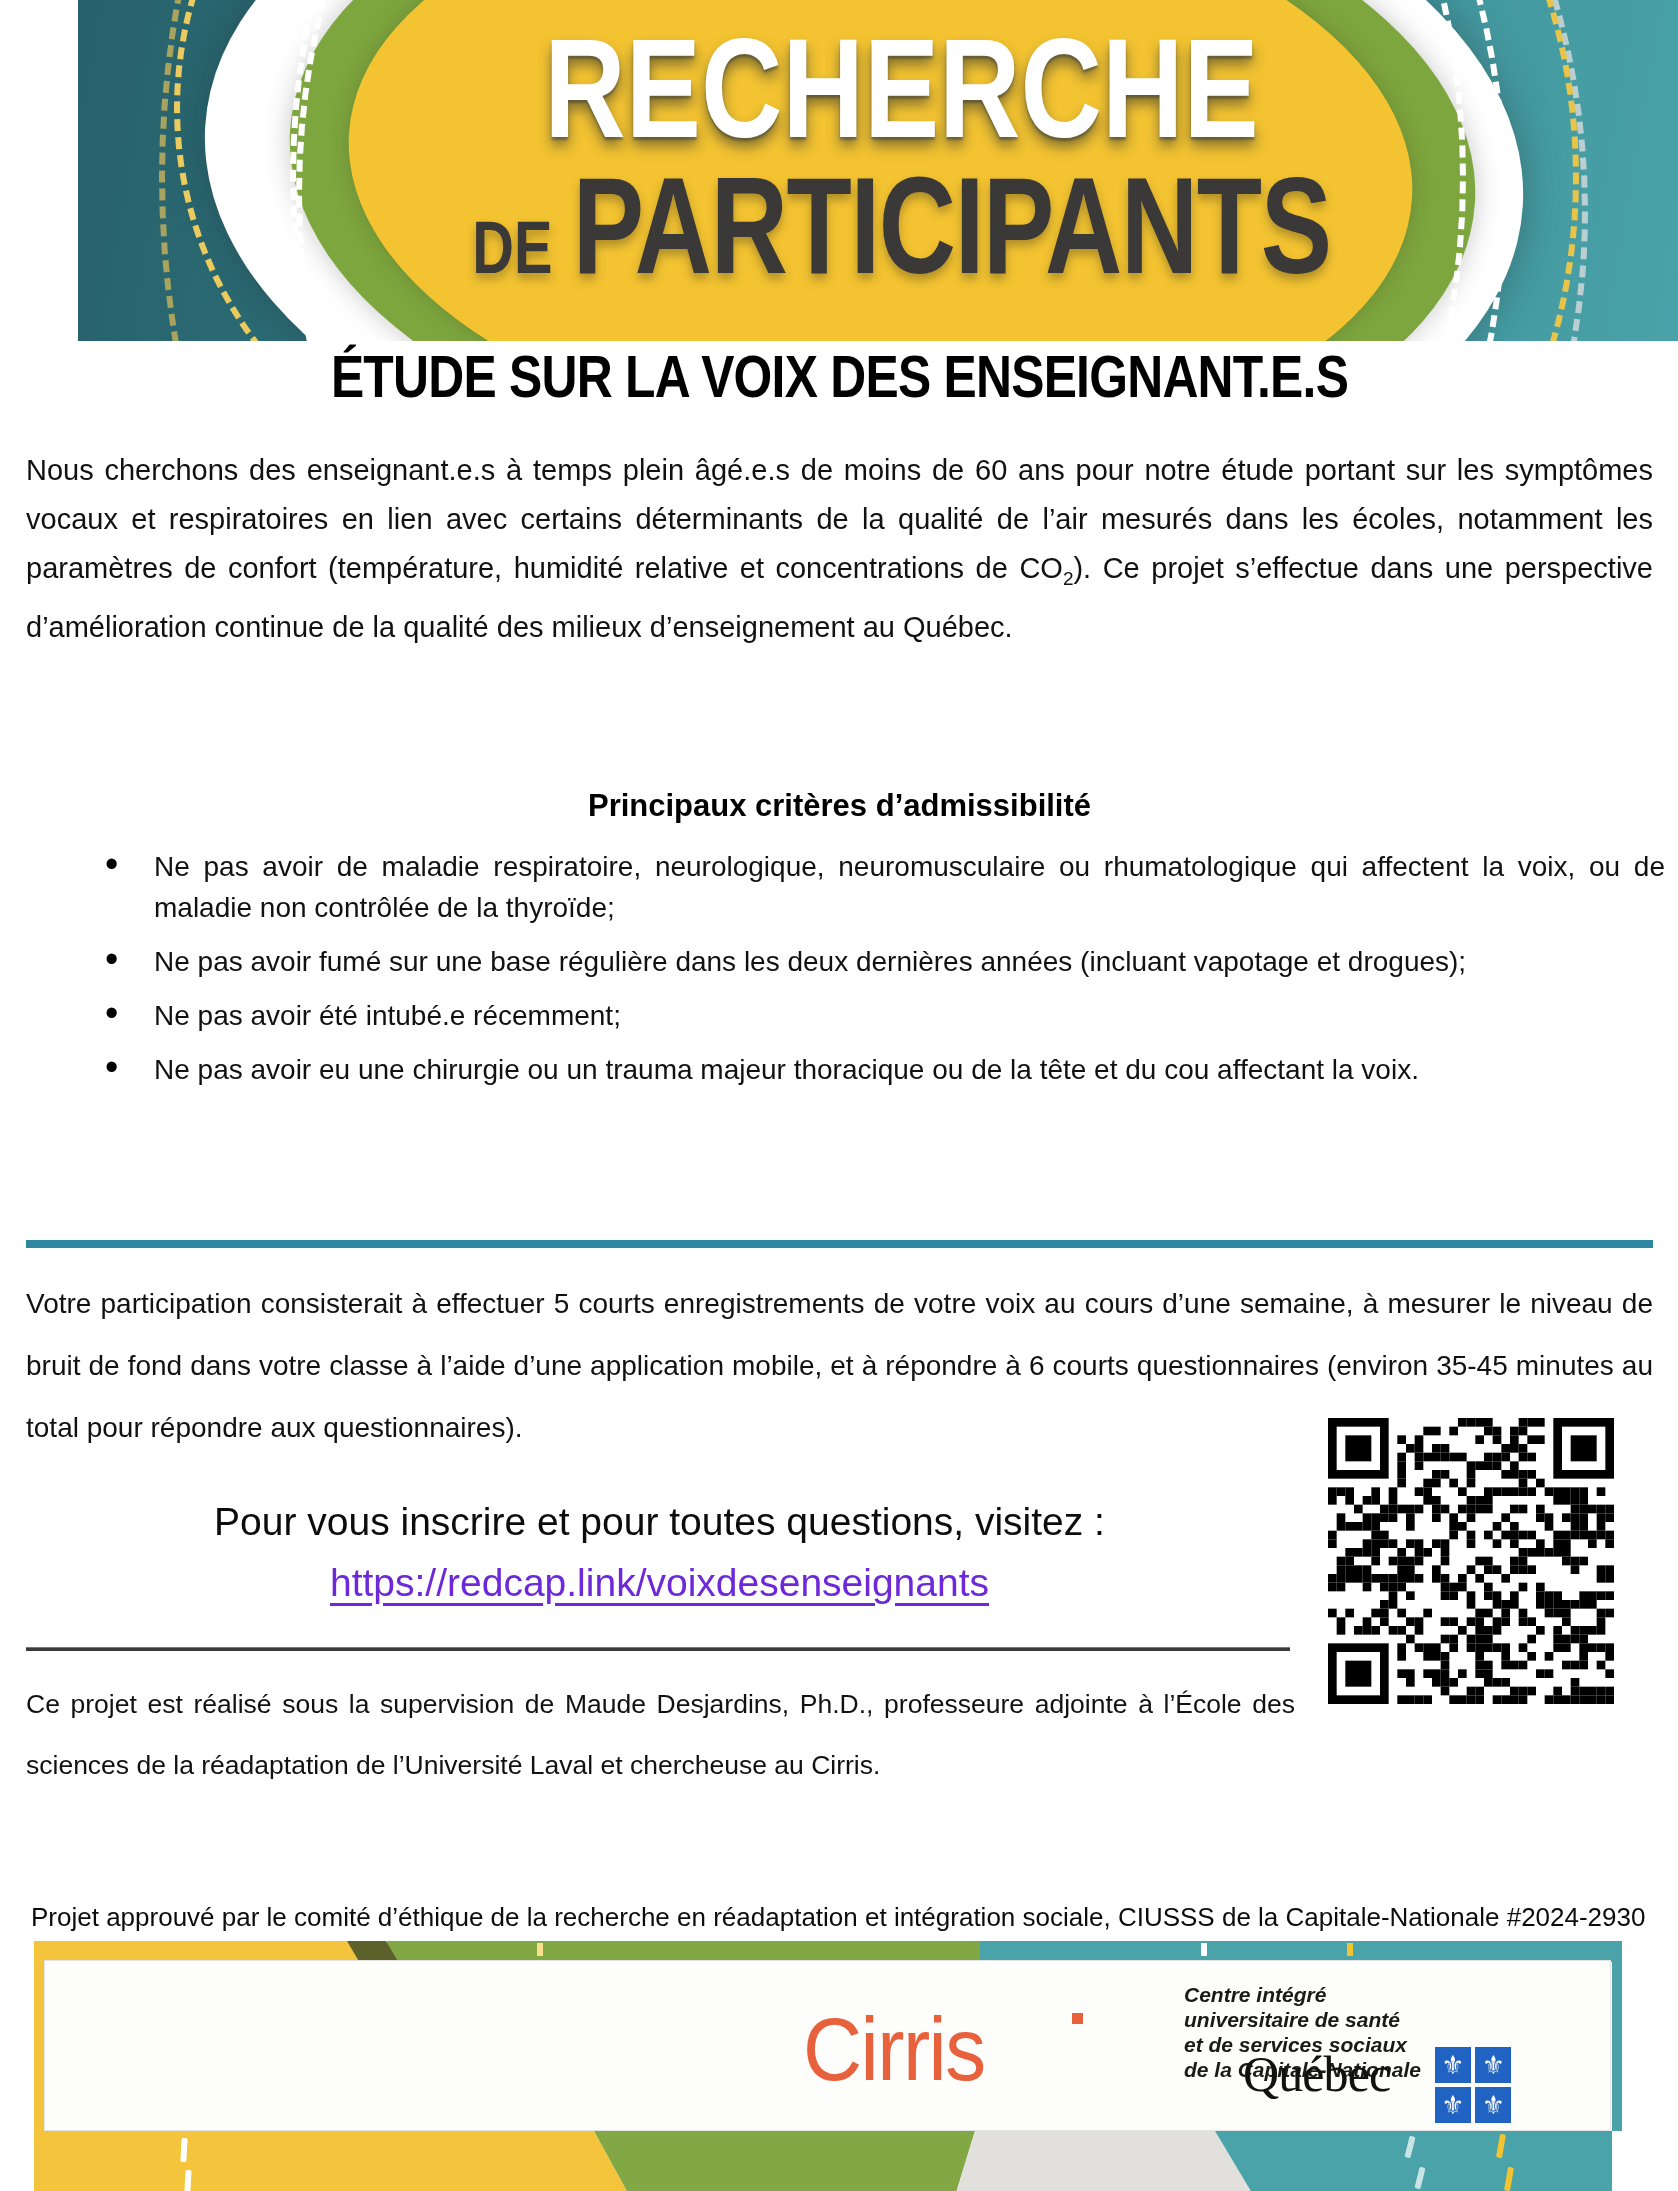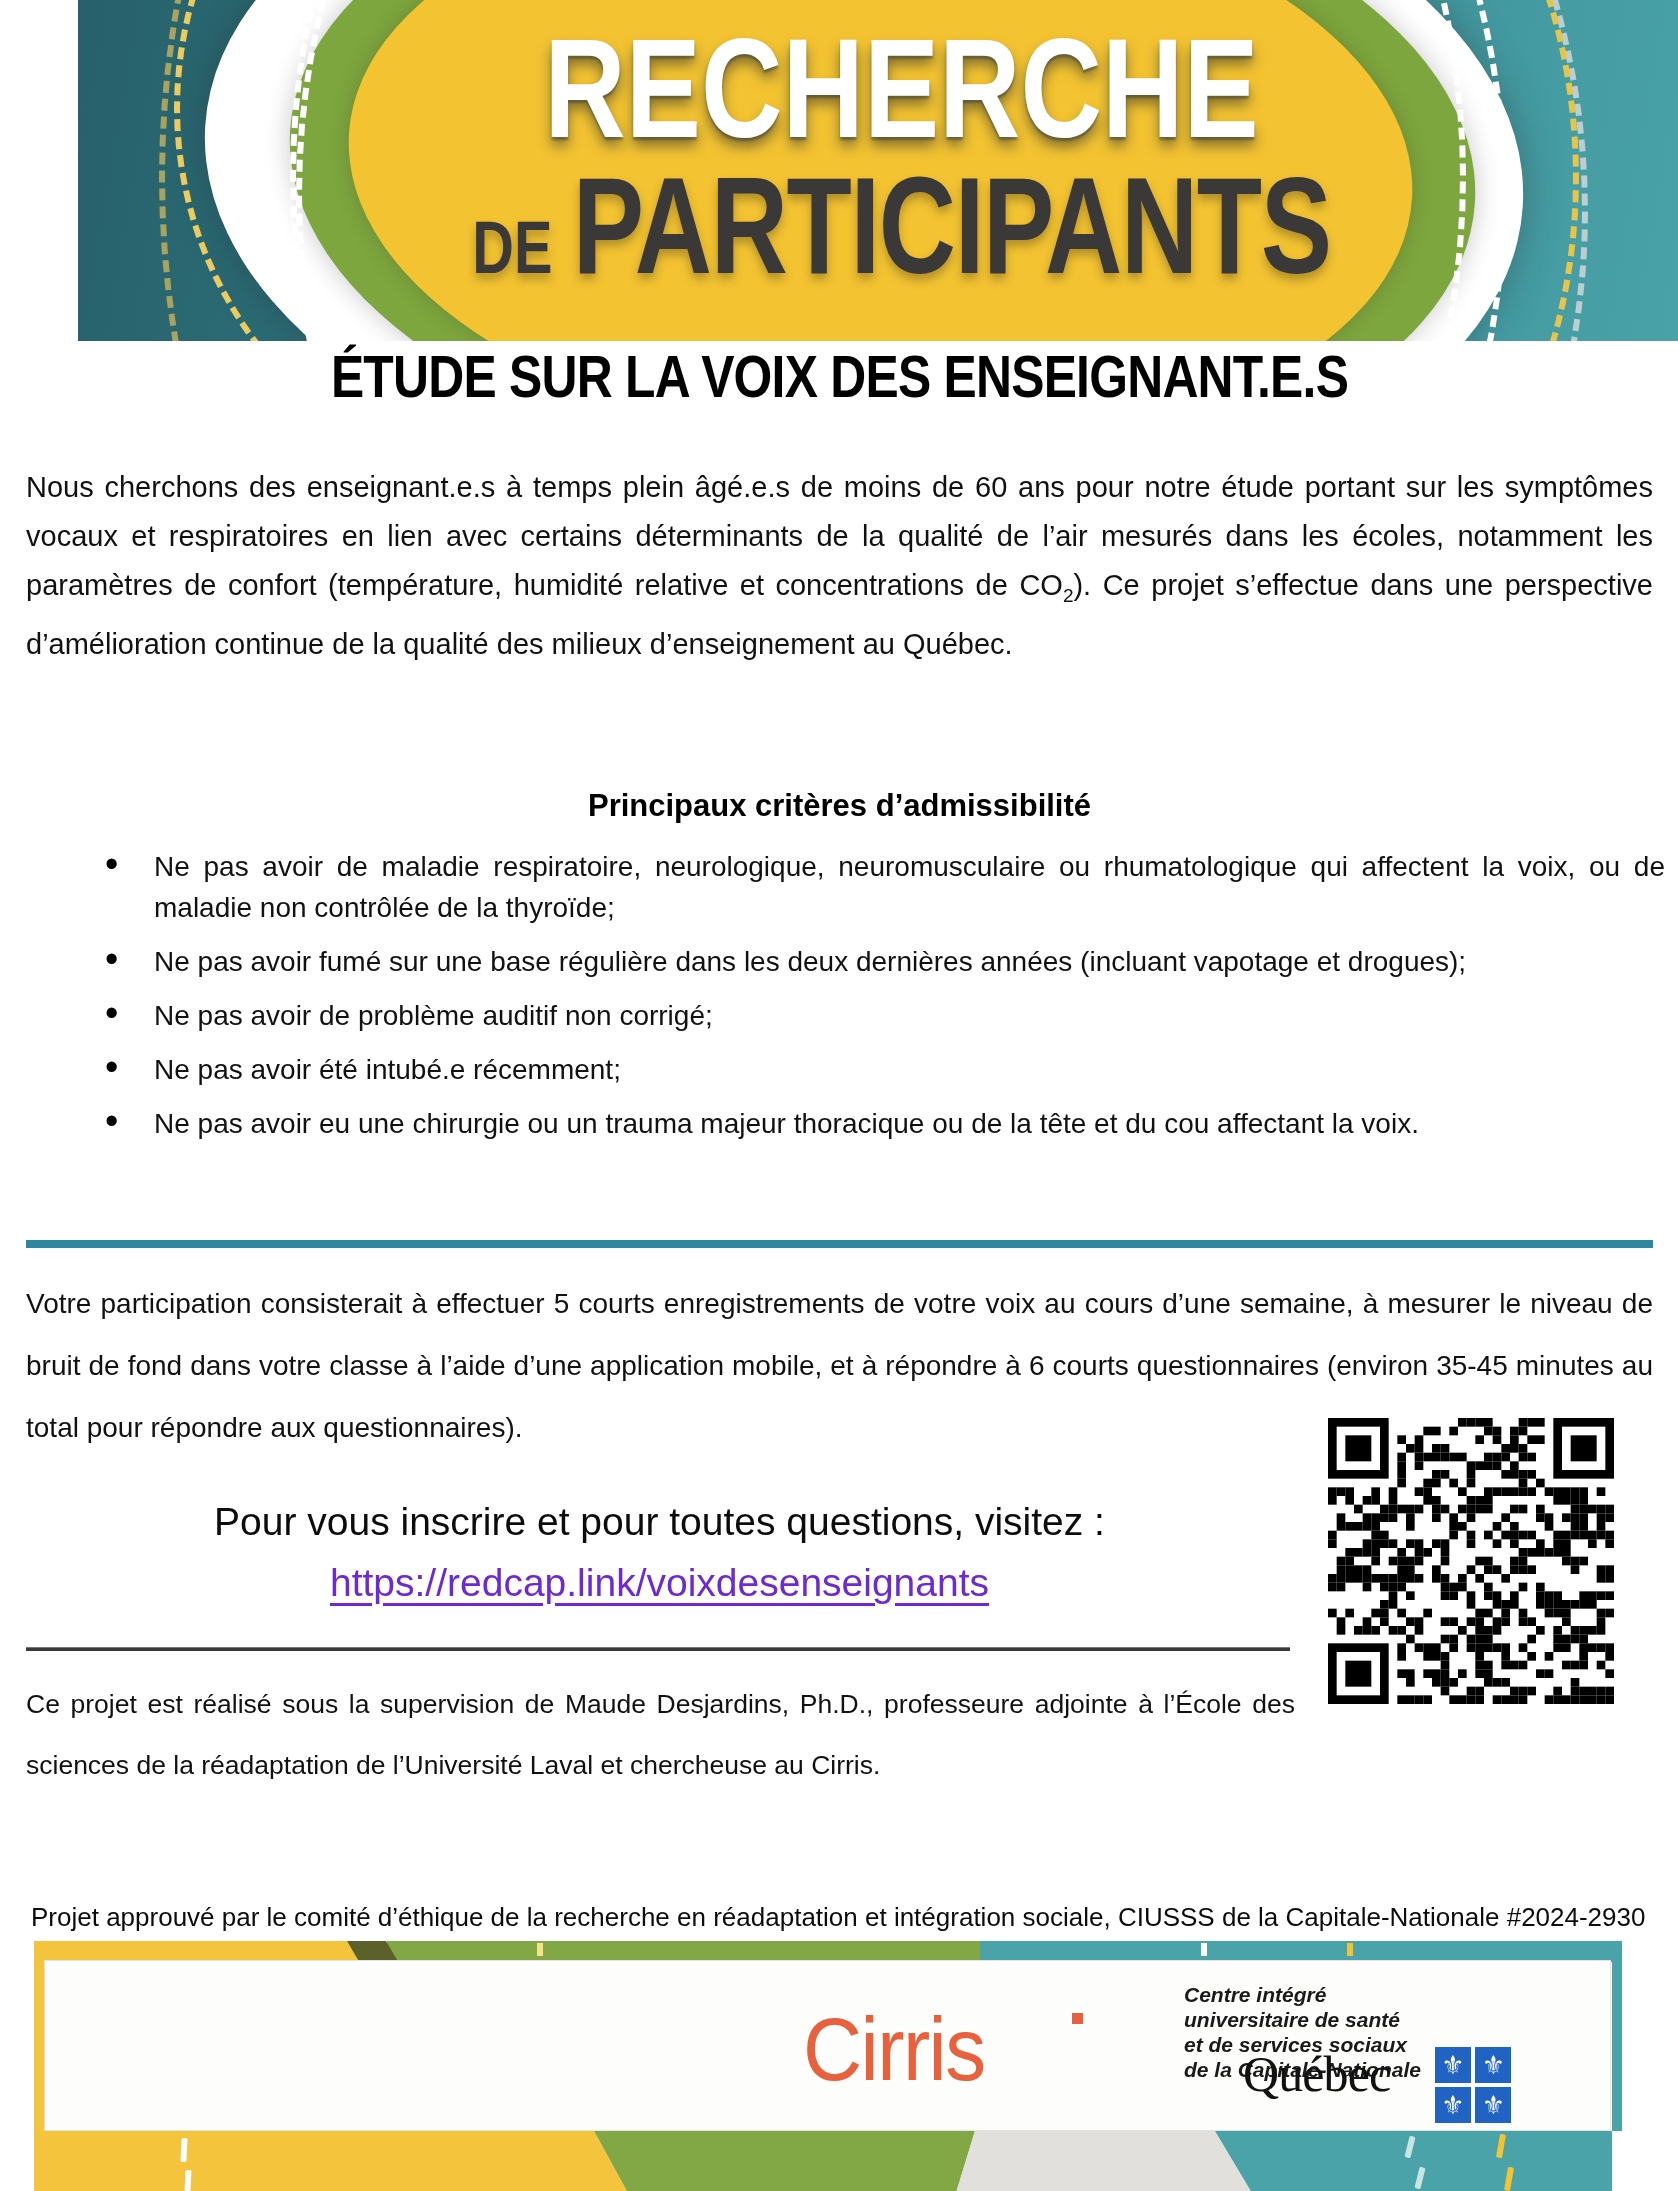--- a/index.html
+++ b/index.html
@@ -32,21 +32,21 @@
              text-shadow:0 6px 10.3px rgba(95,80,30,.45);}
   .banner-l2 .de{font-weight:bold;font-size:74px;margin-right:26px;}
   .banner-l2 .parts{font-weight:bold;font-size:137px;letter-spacing:-1.7px;}
 
   
   .doc-title{position:absolute;left:0;top:342px;width:100%;text-align:center;
              font-weight:bold;font-size:60px;letter-spacing:-0.9px;color:#000;
              transform:scaleX(.83);}
 
   
-  .intro{position:absolute;left:26px;top:463px;width:1627px;font-size:29px;
+  .intro{position:absolute;left:26px;top:446px;width:1627px;font-size:29px;
          line-height:49px;text-align:justify;color:#111;}
   .intro sub{font-size:19px;}
 
   
   .crit-head{position:absolute;left:0;top:788px;width:100%;text-align:center;
              font-weight:bold;font-size:31px;color:#000;}
   ul.criteria{position:absolute;left:26px;top:834px;width:1627px;margin:12px;padding:0;
               list-style:none;}
   ul.criteria li{position:relative;padding-left:116px;margin-bottom:13px;
                  font-size:28px;line-height:41px;text-align:justify;color:#111;}
@@ -131,21 +131,20 @@
   </div>
 
   <div class="doc-title">ÉTUDE SUR LA VOIX DES ENSEIGNANT.E.S</div>
 
   <div class="intro"><span>Nous cherchons des enseignant.e.s à temps plein âgé.e.s de moins de 60 ans pour notre étude portant sur les symptômes vocaux et respiratoires en lien avec certains déterminants de la qualité de l’air mesurés dans les écoles, notamment les paramètres de confort (température, humidité relative et concentrations de </span><span>CO</span><sub>2</sub><span>). Ce projet s’effectue dans une perspective d’amélioration continue de la qualité des milieux d’enseignement au Québec.</span></div>
 
   <div class="crit-head">Principaux critères d’admissibilité</div>
   <ul class="criteria">
       <li>Ne pas avoir de maladie respiratoire, neurologique, neuromusculaire ou rhumatologique qui affectent la voix, ou de maladie non contrôlée de la thyroïde;</li>
       <li>Ne pas avoir fumé sur une base régulière dans les deux dernières années (incluant vapotage et drogues);</li>
-      <li>Ne pas avoir de problème auditif non corrigé;</li>
       <li>Ne pas avoir été intubé.e récemment;</li>
       <li>Ne pas avoir eu une chirurgie ou un trauma majeur thoracique ou de la tête et du cou affectant la voix.</li>
     </ul>
 
   <div class="rule-teal"></div>
 
   <div class="participation">Votre participation consisterait à effectuer 5 courts enregistrements de votre voix au cours d’une semaine, à mesurer le niveau de bruit de fond dans votre classe à l’aide d’une application mobile, et à répondre à 6 courts questionnaires (environ 35-45 minutes au total pour répondre aux questionnaires).</div>
 
   <div class="cta-line">Pour vous inscrire et pour toutes questions, visitez :</div>
   <div class="cta-link-wrap">

